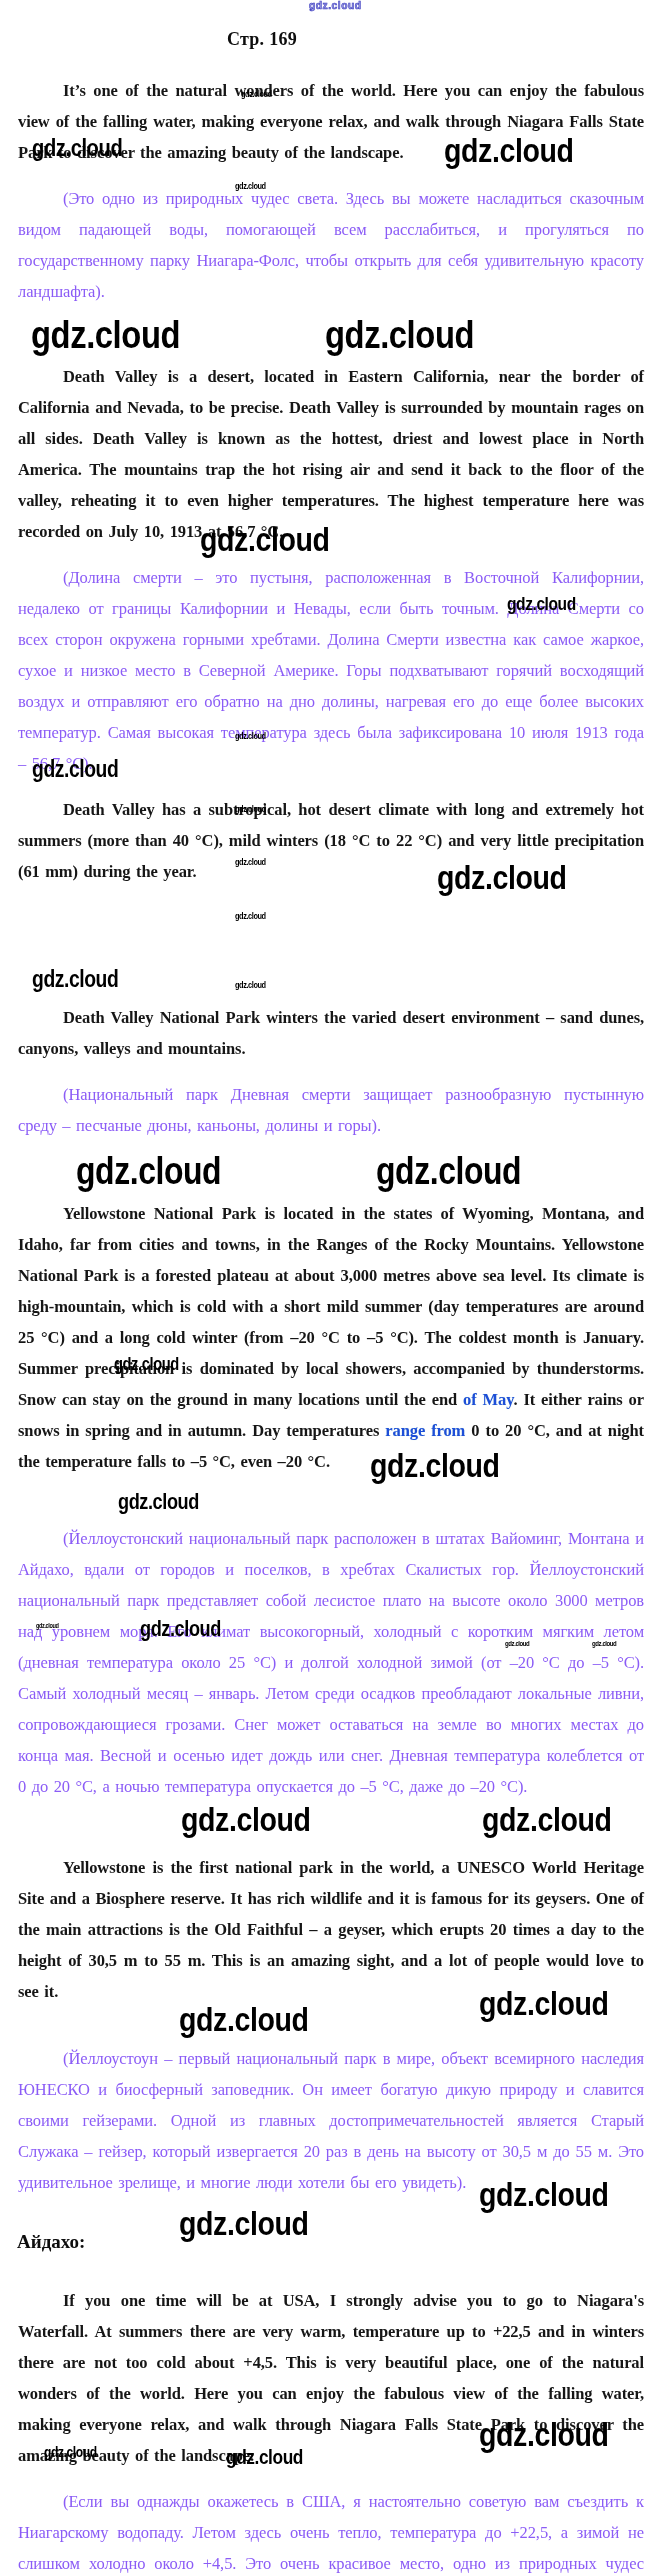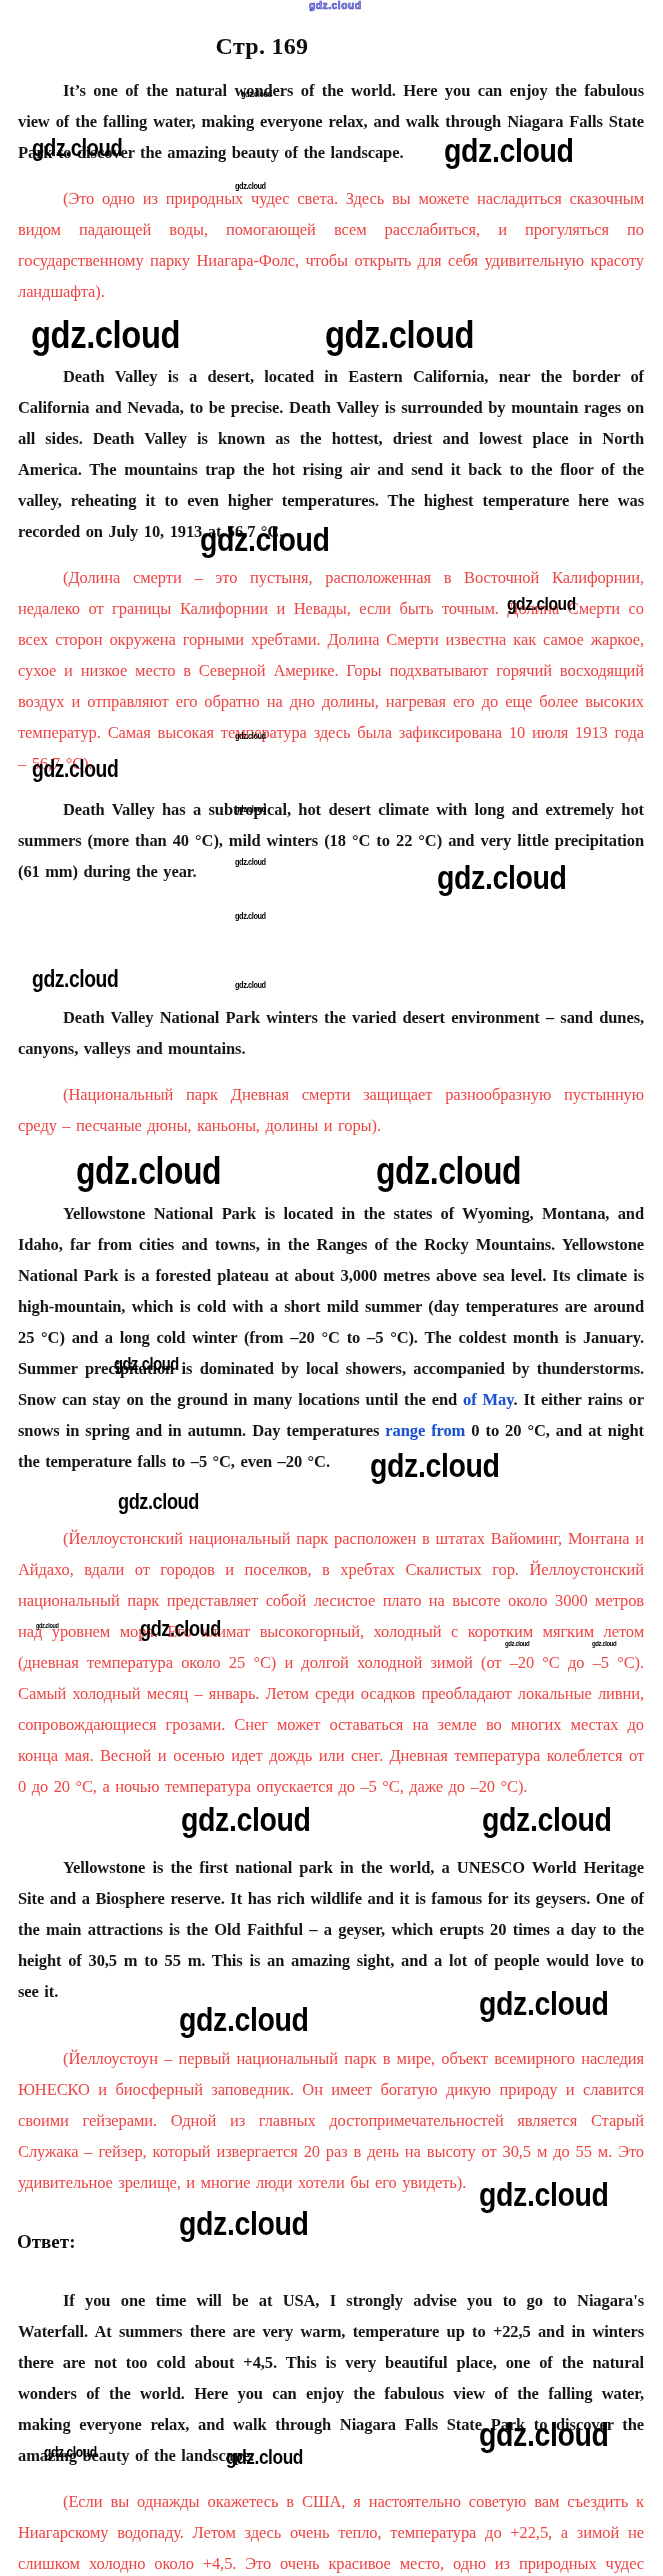--- a/index.html
+++ b/index.html
@@ -8,38 +8,38 @@
     width:664px;
     height:2699px;
     background:#ffffff;
     overflow:hidden;
     font-family:"Liberation Serif", serif;
   }
   .doc-title{
     position:absolute;
     left:0; top:17px; width:524px;
     text-align:center;
-    font-size:24px;
+    font-size:18px;
     font-weight:700;
     color:#0d0d0d;
     letter-spacing:0.3px;
   }
   .para{
     position:absolute;
     left:18px;
     width:626px;
     font-size:16.5px;
     line-height:31px;
     text-align:justify;
     text-indent:45px;
     letter-spacing:-0.1px;
     word-spacing:1.5px;
   }
   .en{ color:#161616;font-weight:bold; }
-  .ru{ color:#ef4444; }
+  .ru{ color:#8b5cf6; }
   .teal{ color:#1d4ed8; text-shadow:0 0 1px #cdeadd; }
   .answer-label{
     position:absolute;
     left:17px; top:2231px;
     font-size:19px;
     font-weight:700;
     color:#0d0d0d;
   }
   .wm{
     position:absolute;
@@ -80,21 +80,21 @@
 
   <p class="para en" style="top:985px">Death Valley National Park winters the varied desert environment – sand dunes, canyons, valleys and mountains.</p>
   <p class="para ru" style="top:1062px">(Национальный парк Дневная смерти защищает разнообразную пустынную среду – песчаные дюны, каньоны, долины и горы).</p>
 
   <p class="para en" style="top:1181px"><span>Yellowstone National Park is located in the states of Wyoming, Montana, and Idaho, far from cities and towns, in the Ranges of the Rocky Mountains. Yellowstone National Park is a forested plateau at about 3,000 metres above sea level. Its climate is high-mountain, which is cold with a short mild summer (day temperatures are around 25 °C) and a long cold winter (from –20 °C to –5 °C). The coldest month is January. Summer precipitation is dominated by local showers, accompanied by thunderstorms. Snow can stay on the ground in many locations until the end </span><span class="teal">of May</span><span>. It either rains or snows in spring and in autumn. Day temperatures </span><span class="teal">range from</span><span> 0 to 20 °C, and at night the temperature falls to –5 °C, even –20 °C.</span></p>
   <p class="para ru" style="top:1506px">(Йеллоустонский национальный парк расположен в штатах Вайоминг, Монтана и Айдахо, вдали от городов и поселков, в хребтах Скалистых гор. Йеллоустонский национальный парк представляет собой лесистое плато на высоте около 3000 метров над уровнем моря. Его климат высокогорный, холодный с коротким мягким летом (дневная температура около 25 °C) и долгой холодной зимой (от –20 °C до –5 °C). Самый холодный месяц – январь. Летом среди осадков преобладают локальные ливни, сопровождающиеся грозами. Снег может оставаться на земле во многих местах до конца мая. Весной и осенью идет дождь или снег. Дневная температура колеблется от 0 до 20 °C, а ночью температура опускается до –5 °C, даже до –20 °C).</p>
 
   <p class="para en" style="top:1835px">Yellowstone is the first national park in the world, a UNESCO World Heritage Site and a Biosphere reserve. It has rich wildlife and it is famous for its geysers. One of the main attractions is the Old Faithful – a geyser, which erupts 20 times a day to the height of 30,5 m to 55 m. This is an amazing sight, and a lot of people would love to see it.</p>
   <p class="para ru" style="top:2026px">(Йеллоустоун – первый национальный парк в мире, объект всемирного наследия ЮНЕСКО и биосферный заповедник. Он имеет богатую дикую природу и славится своими гейзерами. Одной из главных достопримечательностей является Старый Служака – гейзер, который извергается 20 раз в день на высоту от 30,5 м до 55 м. Это удивительное зрелище, и многие люди хотели бы его увидеть).</p>
 
-  <div class="answer-label">Ответ:</div>
+  <div class="answer-label">Айдахо:</div>
 
   <p class="para en" style="top:2268px">If you one time will be at USA, I strongly advise you to go to Niagara's Waterfall. At summers there are very warm, temperature up to +22,5 and in winters there are not too cold about +4,5. This is very beautiful place, one of the natural wonders of the world. Here you can enjoy the fabulous view of the falling water, making everyone relax, and walk through Niagara Falls State Park to discover the amazing beauty of the landscape.</p>
   <p class="para ru" style="top:2469px">(Если вы однажды окажетесь в США, я настоятельно советую вам съездить к Ниагарскому водопаду. Летом здесь очень тепло, температура до +22,5, а зимой не слишком холодно около +4,5. Это очень красивое место, одно из природных чудес света. Здесь вы можете насладиться сказочным видом падающей воды, помогающей всем расслабиться, и прогуляться по государственному парку Ниагара-Фолс, чтобы открыть для себя удивительную красоту ландшафта).</p>
 
 <div class="wm-purple" style="left: 309px; top: 1px; font-size: 10.3px;">gdz.cloud</div>
     <div class="wm" style="left: 241px; top: 90px; font-size: 8.8px;">gdz.cloud</div>
     <div class="wm" style="left: 32px; top: 136px; font-size: 24px;">gdz.cloud</div>
     <div class="wm" style="left: 444px; top: 133px; font-size: 34px;">gdz.cloud</div>
     <div class="wm" style="left: 235px; top: 182px; font-size: 8.8px;">gdz.cloud</div>
     <div class="wm" style="left: 31px; top: 315px; font-size: 39px;">gdz.cloud</div>

